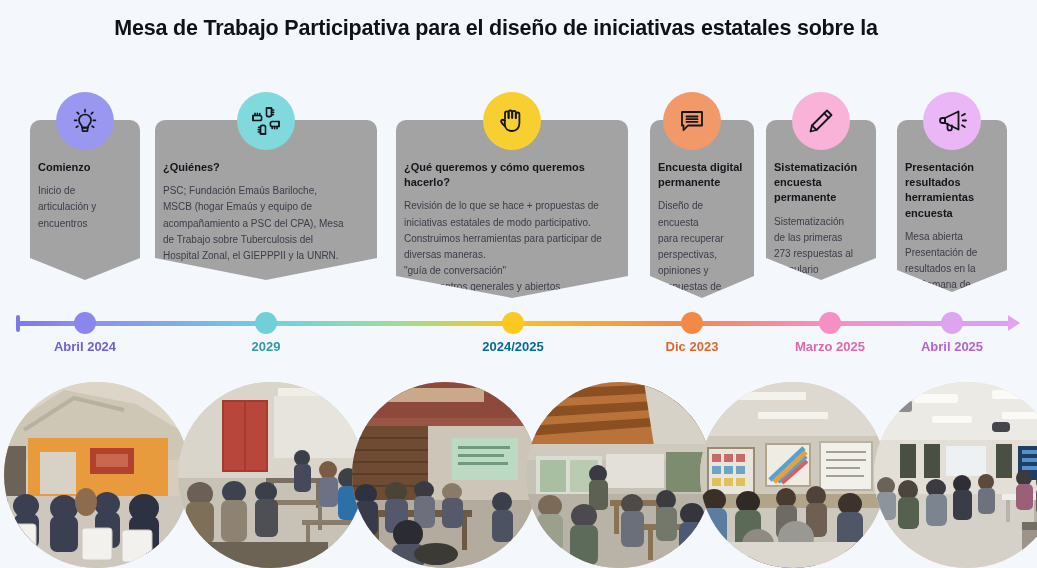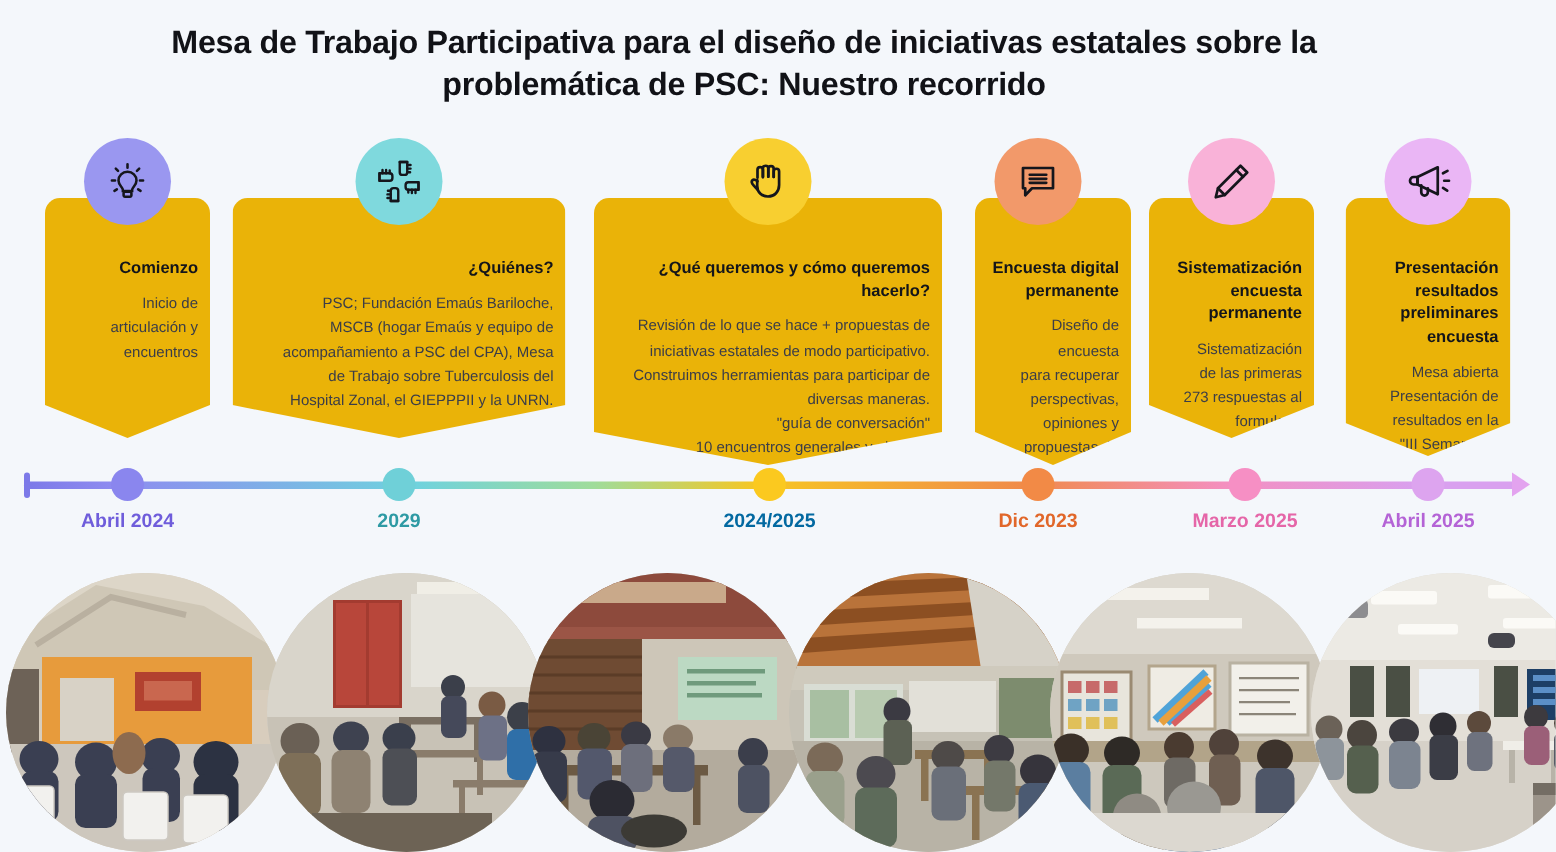--- a/index.html
+++ b/index.html
@@ -40,28 +40,28 @@
     left: 0;
     width: 1037px;
     height: 225px;
   }
   .step {
     position: absolute;
     top: 0;
   }
   .step-card {
     position: absolute;
-    top: 40px;
+    top: 28px;
     left: 0;
     width: 100%;
-    background: #eab308;
+    background: #a3a3a3;
     border-radius: 10px 10px 0 0;
     box-sizing: border-box;
     padding: 40px 8px 10px;
-    text-align: right;
+    text-align: left;
     -webkit-clip-path: polygon(0 0, 100% 0, 100% calc(100% - 22px), 50% 100%, 0 calc(100% - 22px));
     clip-path: polygon(0 0, 100% 0, 100% calc(100% - 22px), 50% 100%, 0 calc(100% - 22px));
   }
   .step-title {
     font-size: 11px;
     font-weight: bold;
     color: #14151a;
     line-height: 1.38;
     margin-bottom: 8px;
     white-space: pre-line;
@@ -162,21 +162,20 @@
     border-radius: 50%;
     overflow: hidden;
   }
   .photo .scene { position: absolute; inset: 0; }
 </style>
 </head>
 <body>
 
 <div class="title-block">
   <div class="title-line">Mesa de Trabajo Participativa para el diseño de iniciativas estatales sobre la</div>
-  <div class="title-line">problemática de PSC: Nuestro recorrido</div>
 </div>
 
 <div class="steps">
 
   <div class="step" style="left:30px; width:110px;">
     <div class="step-card" style="height:160px;">
       <div class="step-title">Comienzo</div>
       <div class="step-body">Inicio de
 articulación y
 encuentros</div>
@@ -271,21 +270,21 @@
         <path d="M21 4.5l4.5 4.5-15 15L4.5 25.5l1.5-6z"></path>
         <path d="M18.2 7.3l4.5 4.5M6 19.5l4.5 4.5"></path>
       </svg>
     </div>
   </div>
 
   <div class="step" style="left:897px; width:110px;">
     <div class="step-card" style="height:172px;">
       <div class="step-title">Presentación
 resultados
-preliminares
+herramientas
 encuesta</div>
       <div class="step-body">Mesa abierta
 Presentación de
 resultados en la
 "III Semana de
 Visibilización..."</div>
     </div>
     <div class="step-icon" style="background:#eab6f5;">
       <svg width="32" height="30" viewBox="0 0 32 30" fill="none" stroke="#15161c" stroke-width="1.8" stroke-linejoin="round" stroke-linecap="round">
         <path d="M22.5 5.5L9 12v5l13.5 6.5z"></path>

